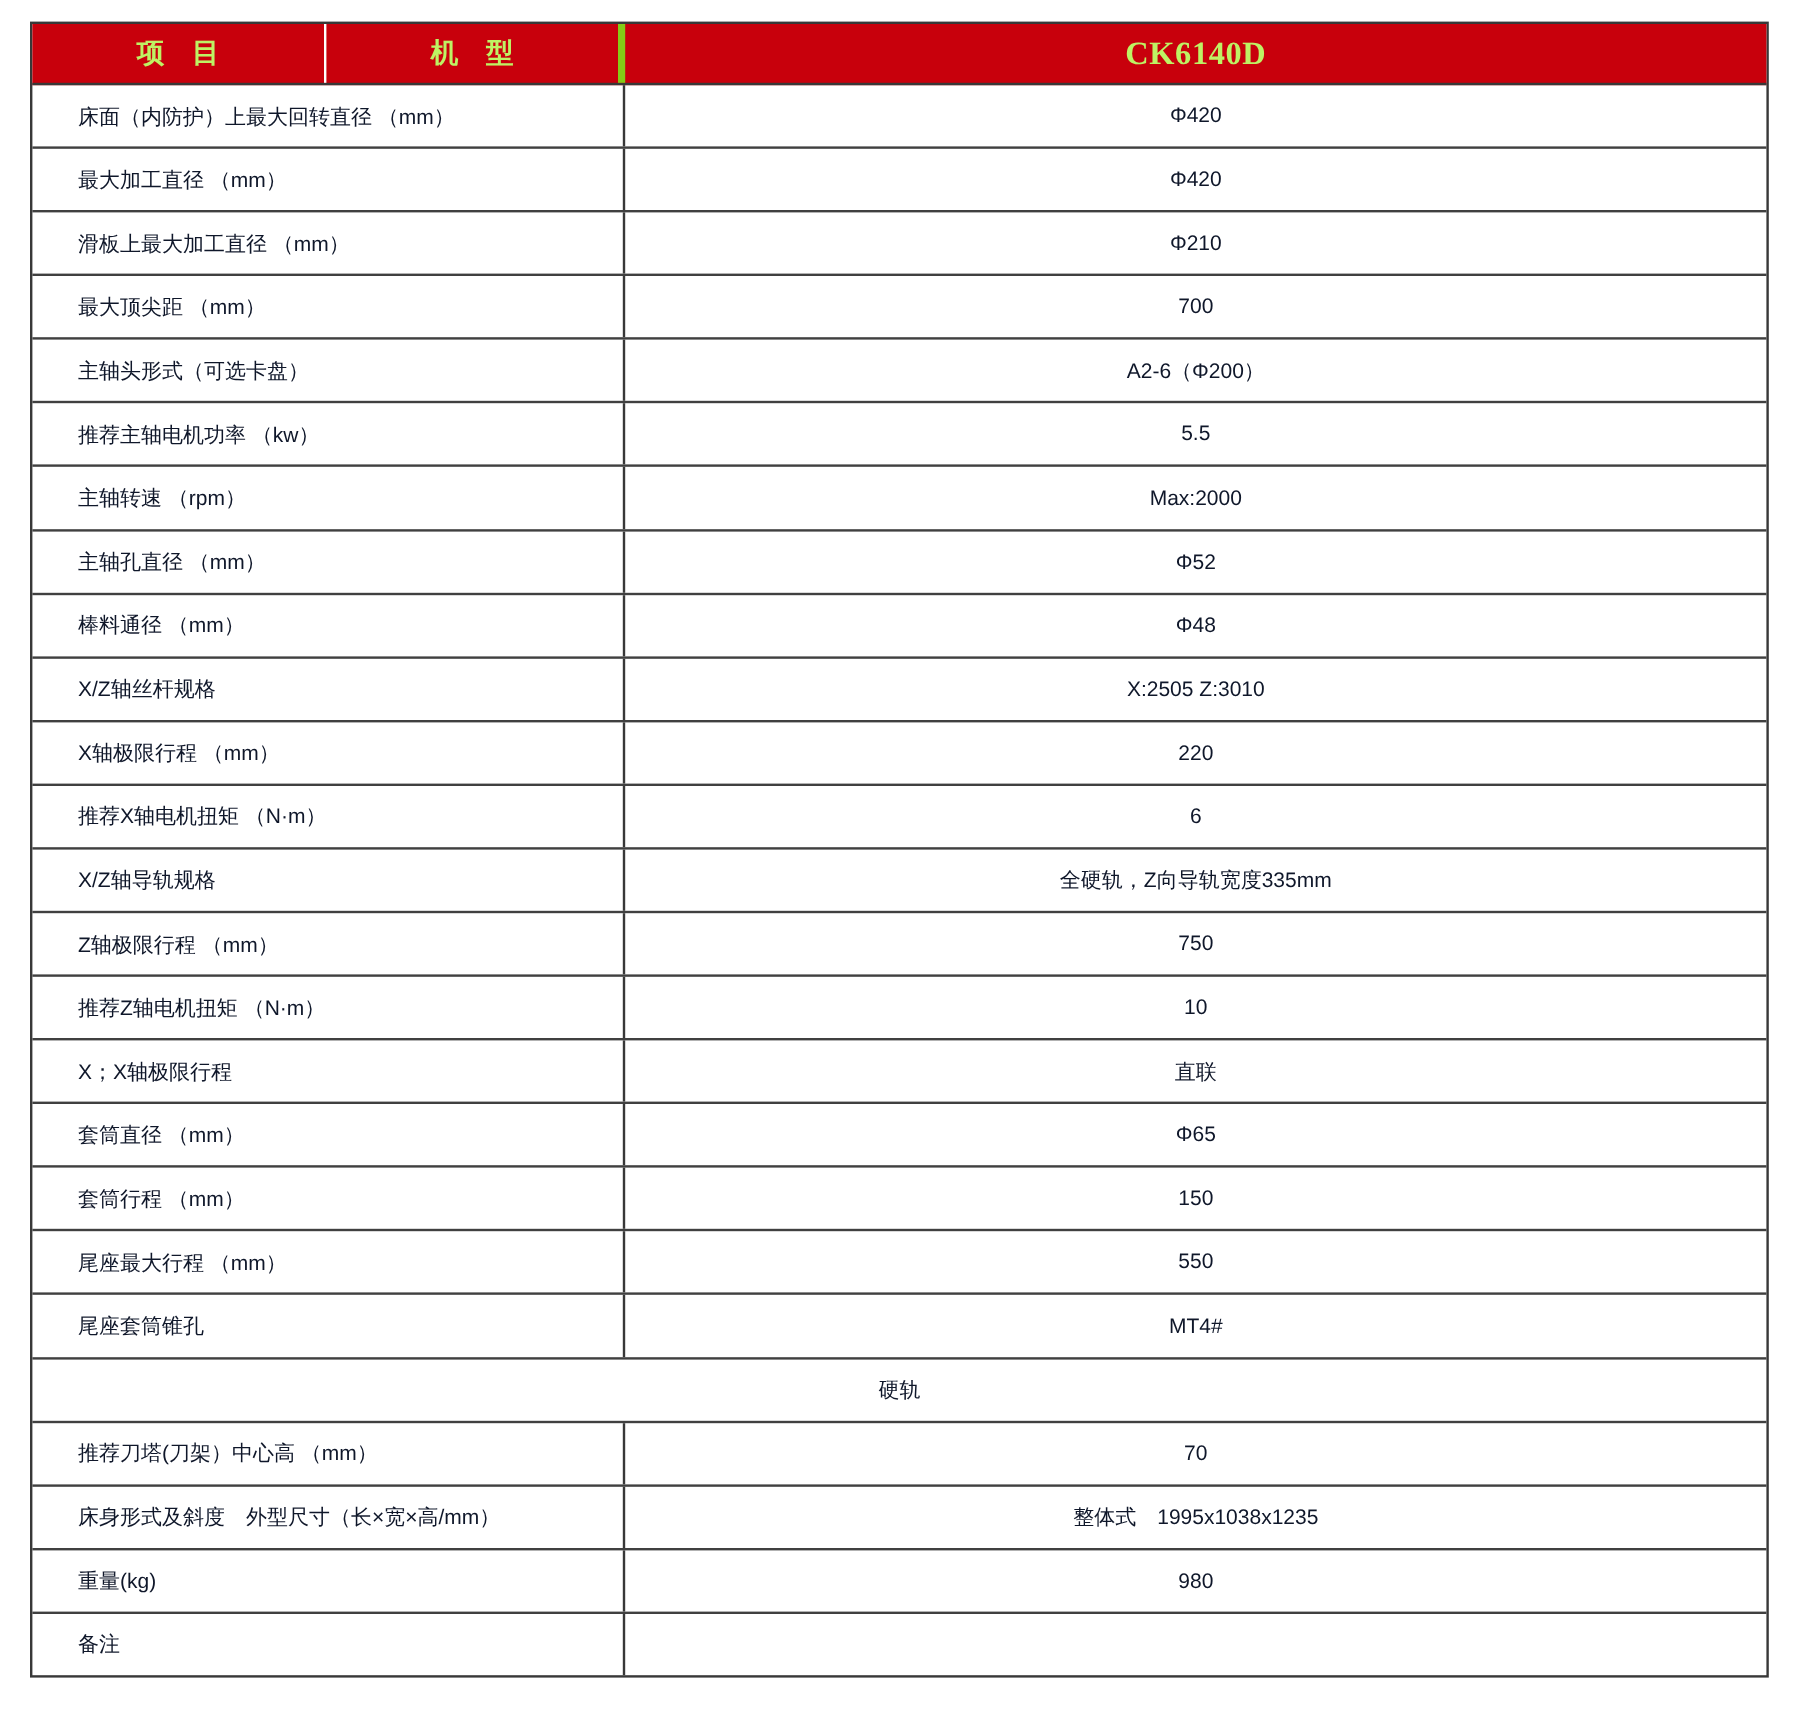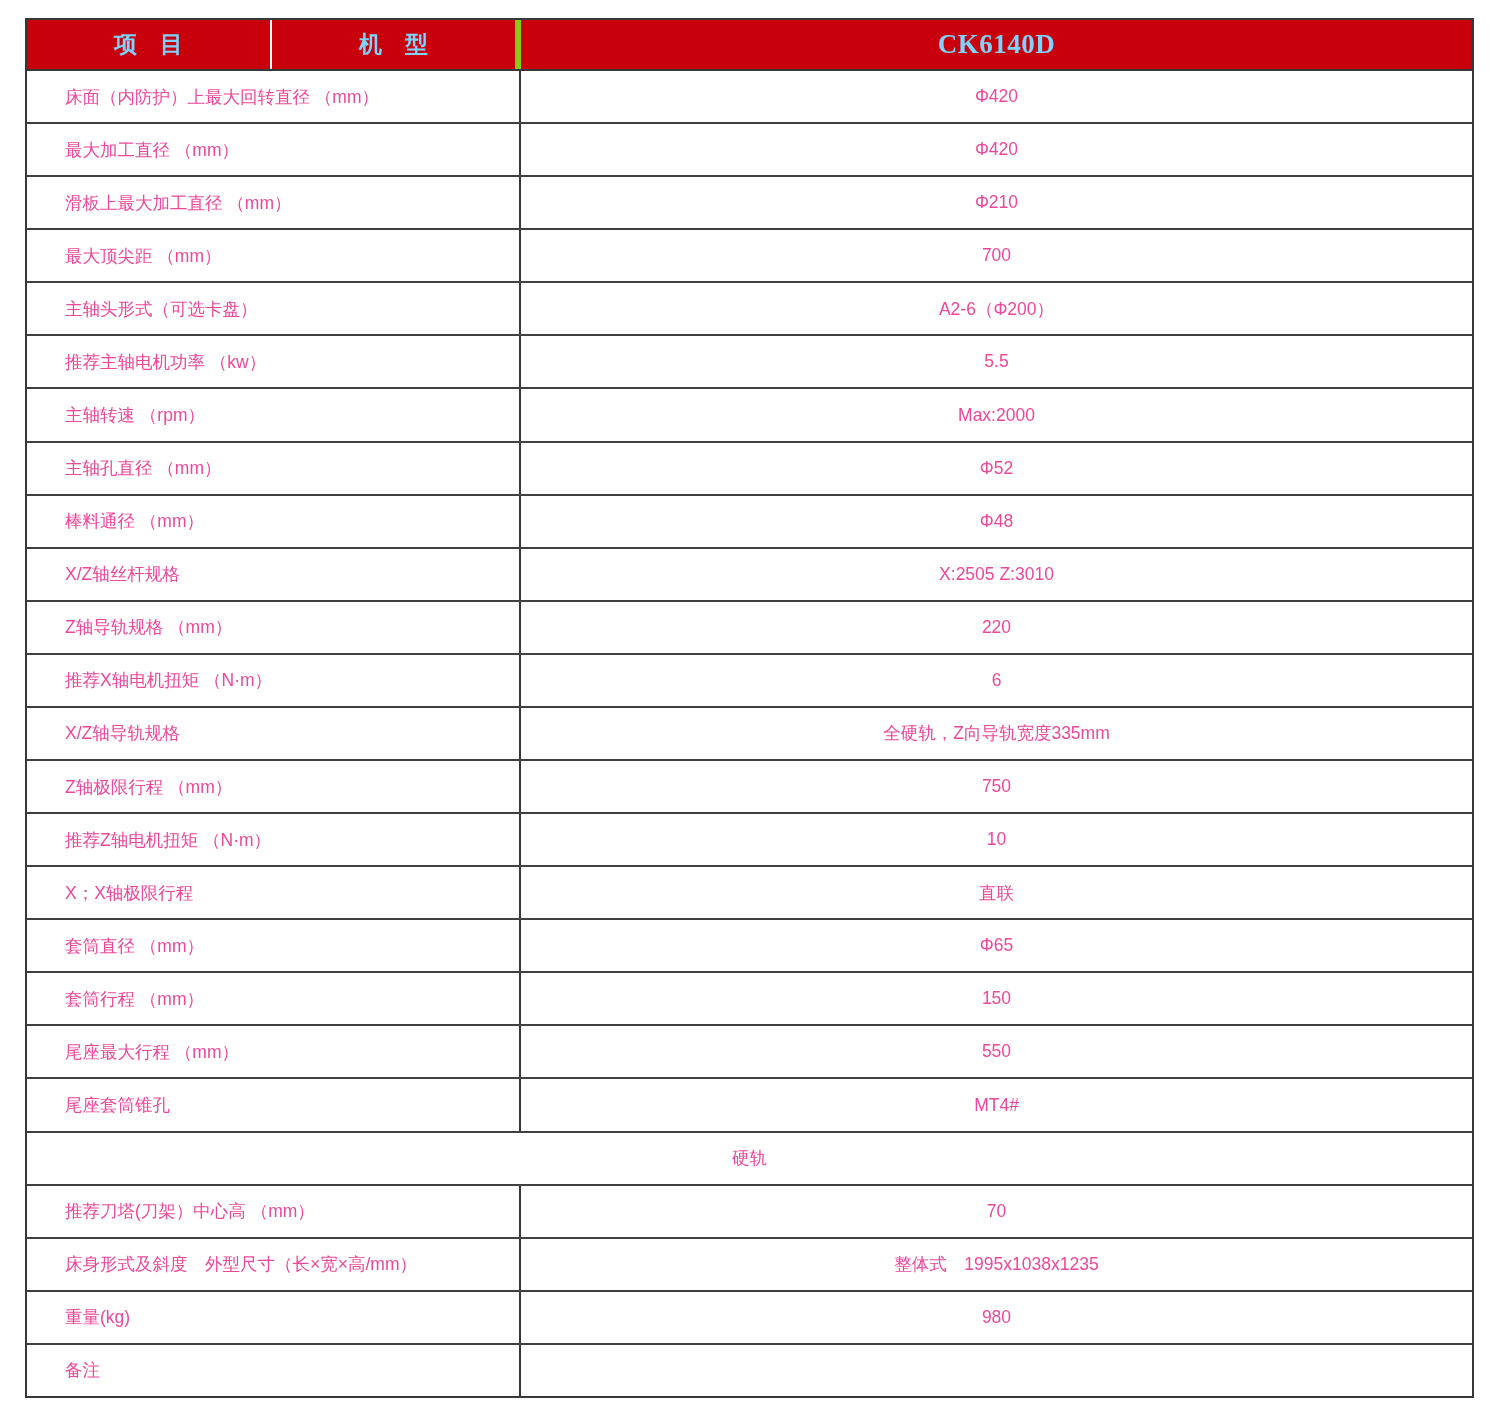--- a/index.html
+++ b/index.html
@@ -28,21 +28,21 @@
     flex: 0 0 51px;
     background: #c8000c;
     display: flex;
     border-bottom: 2px solid #383838;
     box-sizing: border-box;
   }
   .h-cell {
     display: flex;
     align-items: center;
     justify-content: center;
-    color: #7dd3fc;
+    color: #bef264;
     font-weight: bold;
     box-sizing: border-box;
   }
   .h-item {
     width: 245px;
     border-right: 2px solid #ffffff;
     font-size: 23px;
   }
   .h-model {
     width: 249px;
@@ -62,21 +62,21 @@
     box-sizing: border-box;
   }
   .row + .row {
     border-top: 2px solid #404040;
   }
   .cell {
     display: flex;
     align-items: center;
     box-sizing: border-box;
     font-size: 17.5px;
-    color: #ec4899;
+    color: #0f172a;
   }
   .cell.item {
     width: 494px;
     border-right: 2px solid #383838;
     padding-left: 38px;
     padding-right: 8px;
   }
   .cell.value {
     flex: 1;
     justify-content: center;
@@ -128,21 +128,21 @@
   </div>
   <div class="row">
     <div class="cell item">棒料通径 （mm）</div>
     <div class="cell value">Φ48</div>
   </div>
   <div class="row">
     <div class="cell item">X/Z轴丝杆规格</div>
     <div class="cell value">X:2505 Z:3010</div>
   </div>
   <div class="row">
-    <div class="cell item">Z轴导轨规格 （mm）</div>
+    <div class="cell item">X轴极限行程 （mm）</div>
     <div class="cell value">220</div>
   </div>
   <div class="row">
     <div class="cell item">推荐X轴电机扭矩 （N·m）</div>
     <div class="cell value">6</div>
   </div>
   <div class="row">
     <div class="cell item">X/Z轴导轨规格</div>
     <div class="cell value">全硬轨，Z向导轨宽度335mm</div>
   </div>

